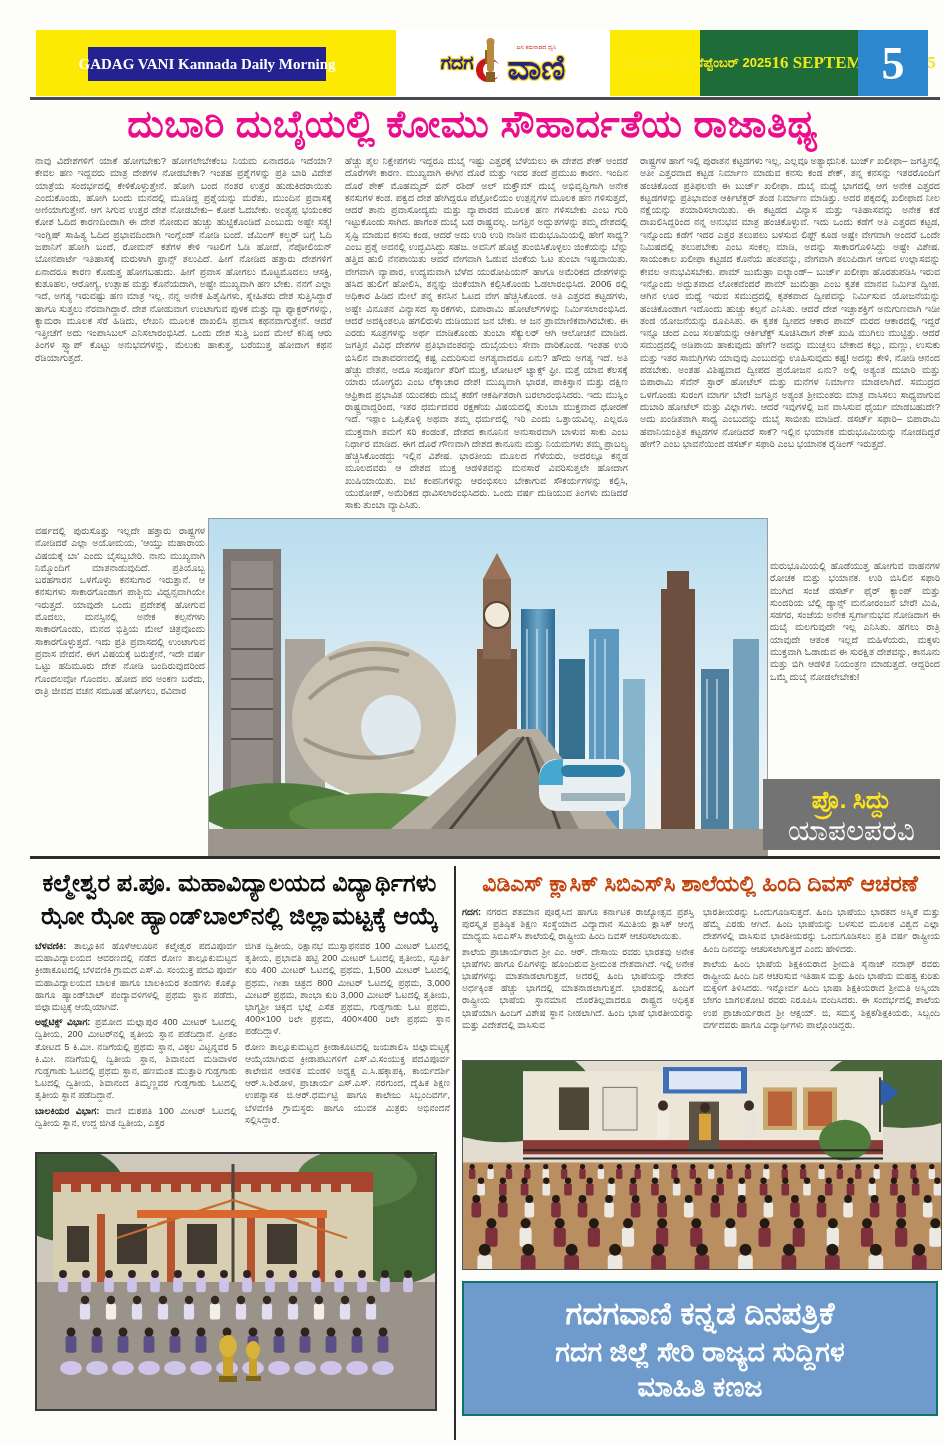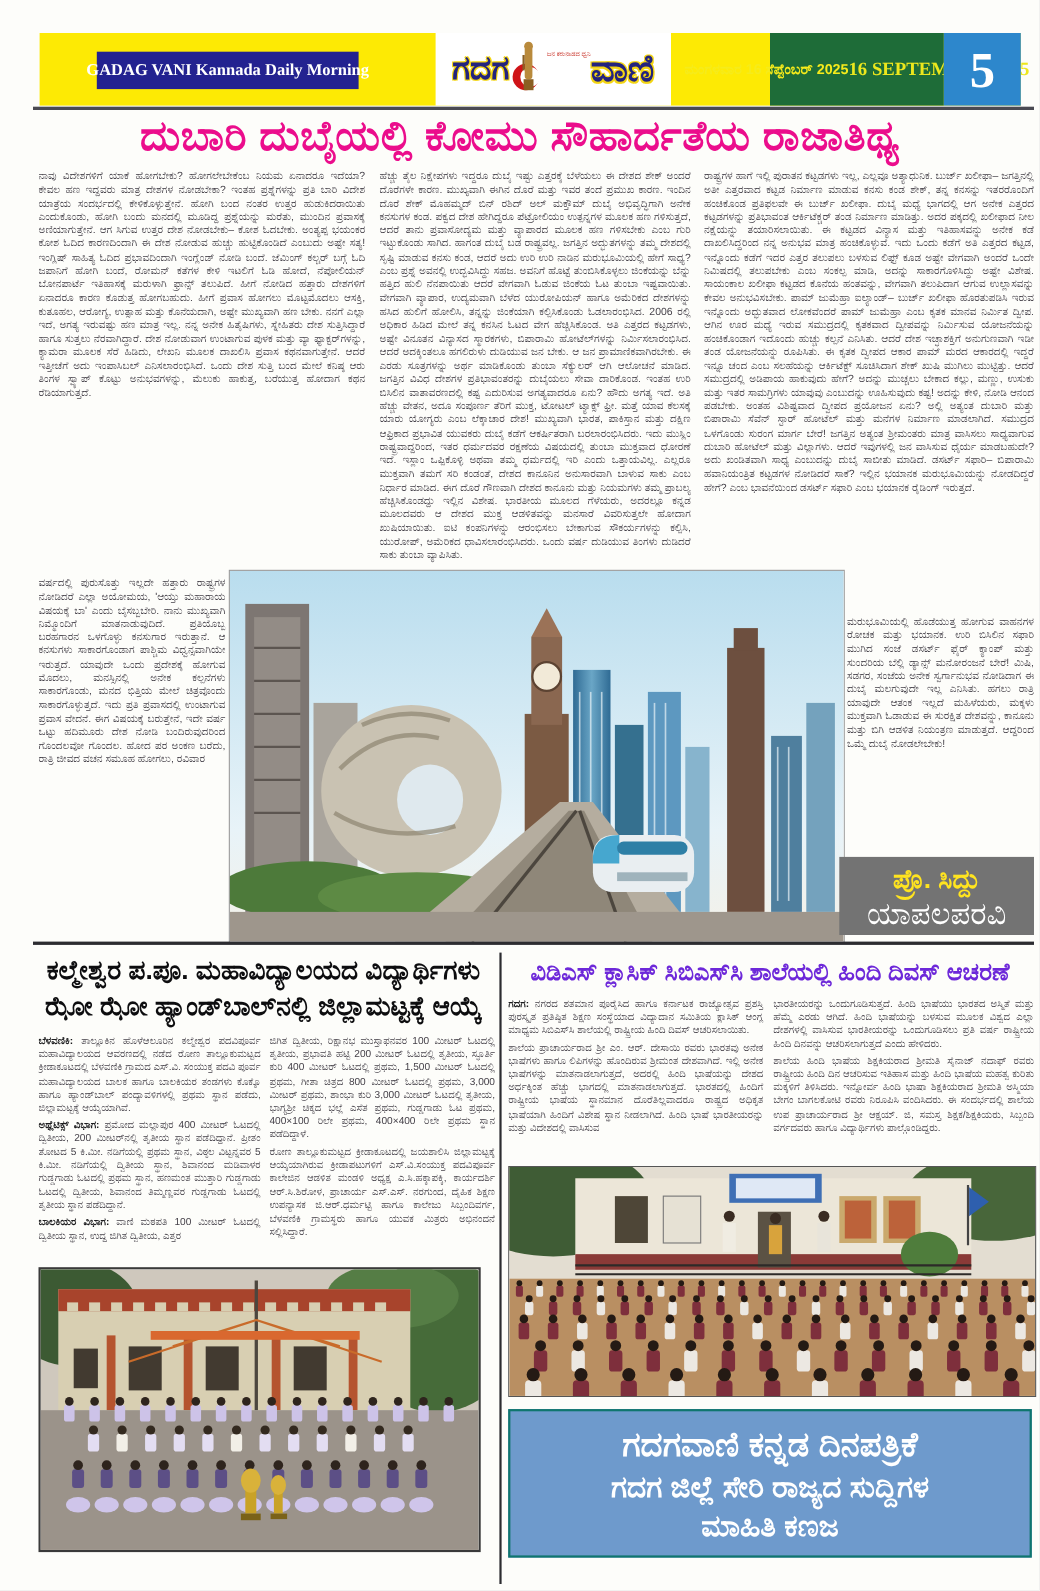--- a/index.html
+++ b/index.html
@@ -4,23 +4,23 @@
 <style>
   html,body{margin:0;padding:0;background:#e8e8e8;}
   #page{position:relative;width:945px;height:1446px;background:#fdfdfa;margin:0 auto;overflow:hidden;
         font-family:"Liberation Sans", sans-serif;}
   .abs{position:absolute;}
   
   #band{left:36px;top:30px;width:892px;height:66px;background:#fdea04;}
   #navybadge{left:88px;top:47px;width:238px;height:34px;background:#232290;display:flex;align-items:center;justify-content:center;}
   #navybadge span{color:#ffffff;font-family:"Liberation Serif",serif;font-weight:bold;font-size:15px;white-space:nowrap;}
   #logoarea{left:396px;top:30px;width:214px;height:66px;background:#ffffff;display:flex;align-items:center;justify-content:center;gap:2px;}
-  .logo-word{font-weight:bold;color:#23237e;font-size:30px;line-height:30px;
+  .logo-word{font-weight:bold;color:#23237e;font-size:19px;line-height:30px;
              text-shadow:1px 1px 0 #f3d514,-1px -1px 0 #f3d514,1px -1px 0 #f3d514,-1px 1px 0 #f3d514;}
-  .logo-right{display:flex;}
+  .logo-right{display:flex;flex-direction:column;align-items:center;}
   .logo-tagline{font-size:6px;color:#c32015;line-height:7px;white-space:nowrap;}
   #datebox{left:700px;top:30px;width:158px;height:66px;background:#1e6c38;display:flex;flex-direction:row;align-items:center;justify-content:center;}
   #datebox .kn{color:#f6eb1b;font-weight:bold;font-size:13px;line-height:18px;white-space:nowrap;}
   #datebox .en{color:#ece71d;font-weight:bold;font-size:17px;line-height:22px;font-family:"Liberation Serif",serif;white-space:nowrap;}
   #pagenobox{left:858px;top:30px;width:70px;height:66px;background:#2d87cc;display:flex;align-items:center;justify-content:center;}
   #pagenobox span{color:#ffffff;font-family:"Liberation Serif",serif;font-weight:bold;font-size:46px;}
   #bandrule{left:30px;top:97px;width:910px;height:3px;background:#4a4a52;}
   
   #leadheadline{left:30px;top:101px;width:885px;text-align:center;color:#eb0d8c;font-weight:bold;
                 font-size:38px;line-height:46px;letter-spacing:0.5px;white-space:nowrap;}
@@ -39,21 +39,21 @@
   #midrule{left:30px;top:856px;width:910px;height:3px;background:#2c2c30;}
   #vrule{left:454px;top:866px;width:2px;height:574px;background:#2c2c30;}
   
   #sp-headline{left:32px;top:866px;width:415px;text-align:center;color:#0d0d0f;font-weight:bold;font-size:24px;line-height:33px;}
   .smallcol{font-size:9.2px;line-height:12.2px;color:#46424a;text-align:justify;overflow:hidden;}
   #sp-col1{left:35px;top:940px;width:202px;height:208px;}
   #sp-col2{left:245px;top:940px;width:205px;height:208px;}
   .lead-in{font-weight:bold;color:#1c1c1e;}
   #group-photo{left:35px;top:1152px;width:398px;height:255px;border:2px solid #3a3a3a;}
   
-  #hi-headline{left:460px;top:869px;width:480px;text-align:center;color:#6d28d9;font-weight:bold;font-size:22px;line-height:30px;white-space:nowrap;}
+  #hi-headline{left:460px;top:869px;width:480px;text-align:center;color:#c2410c;font-weight:bold;font-size:22px;line-height:30px;white-space:nowrap;}
   #hi-col1{left:462px;top:906px;width:232px;height:152px;}
   #hi-col2{left:703px;top:906px;width:237px;height:152px;}
   #assembly-photo{left:462px;top:1060px;width:478px;height:208px;border:1px solid #555;}
   #promobox{left:462px;top:1281px;width:476px;height:135px;background:#6e9acc;border:2px solid #0f766e;
             display:flex;flex-direction:column;align-items:center;justify-content:center;box-sizing:border-box;}
   #promobox .p1{color:#ffffff;font-weight:bold;font-size:31px;line-height:40px;}
   #promobox .p2{color:#ffffff;font-weight:bold;font-size:27px;line-height:36px;}
   #promobox .p3{color:#ffffff;font-weight:bold;font-size:27px;line-height:34px;}
   p{margin:0 0 3px 0;}
 </style>

